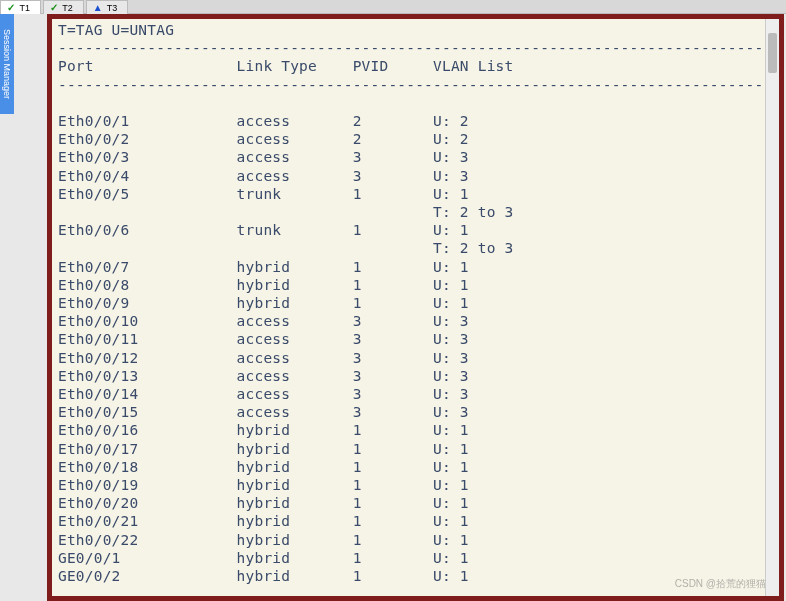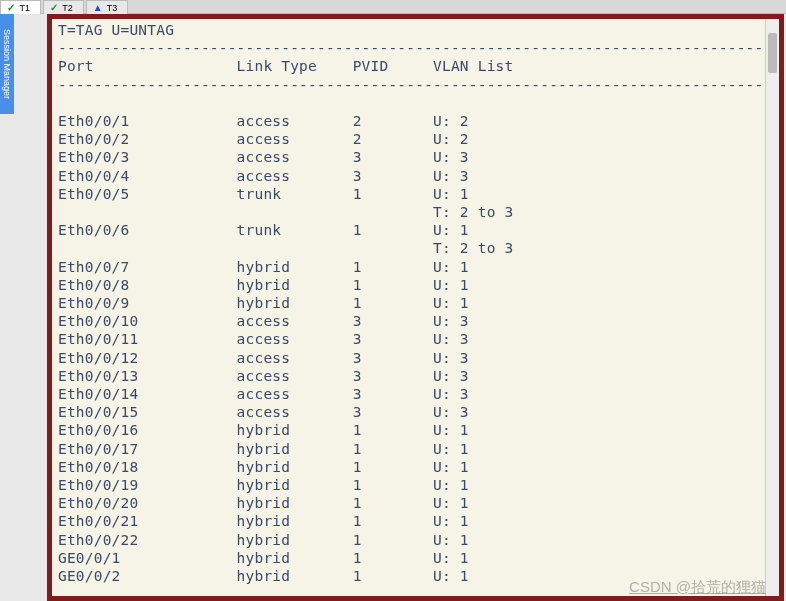--- a/index.html
+++ b/index.html
@@ -87,26 +87,25 @@
       position: absolute;
       left: 2px; right: 2px;
       top: 14px;
       height: 40px;
       background: #bbb;
       border-radius: 2px;
     }
     .watermark {
       position: absolute;
       right: 20px;
-      bottom: 4px;
+      bottom: 10px;
       font-family: Arial, sans-serif;
-      font-size: 15px;
+      font-size: 10px;
       color: rgba(130,130,130,0.6);
       pointer-events: none;
-      text-decoration: underline;
     }
   </style>
 </head>
 <body>
 
 <div class="tabs" id="tabs">
     <div class="tab active">
       <span class="check">✓</span>
       <span>T1</span>
     </div>

